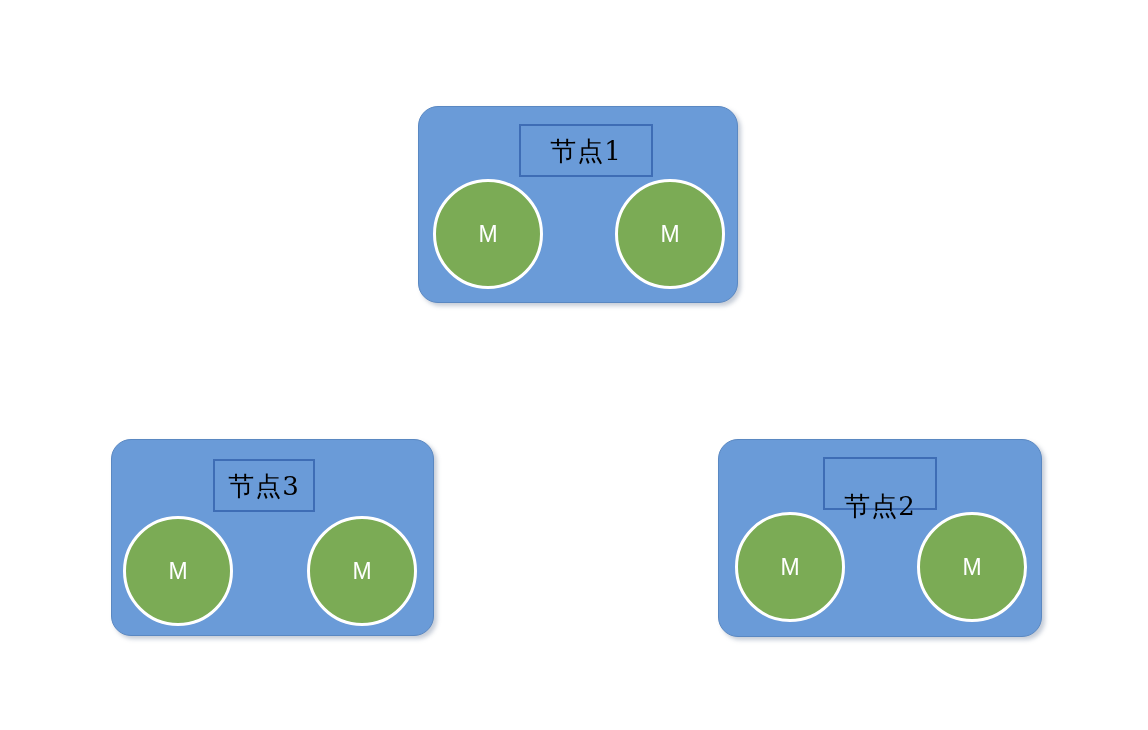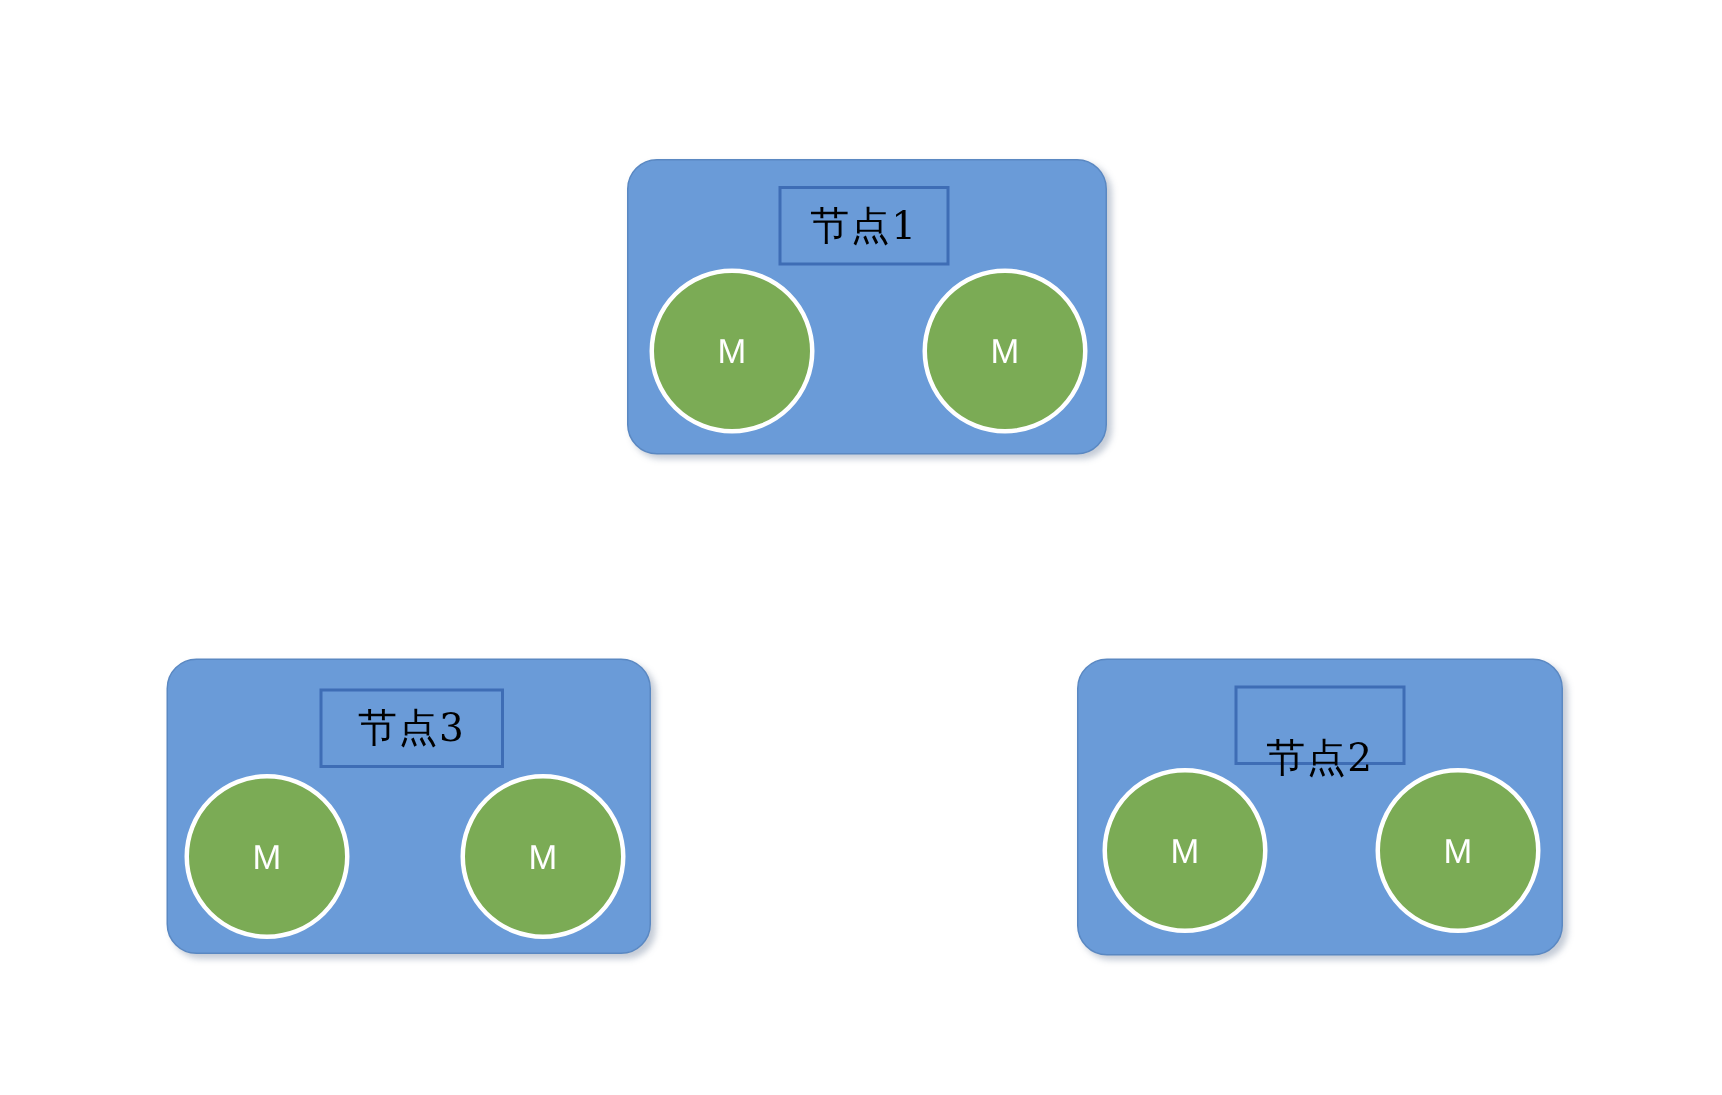--- a/index.html
+++ b/index.html
@@ -64,32 +64,32 @@
     color: #FFFFFF;
     line-height: 1;
   }
 </style>
 </head>
 <body>
 
 <div id="canvas" style="width: 1148px; height: 730px; background: rgb(255, 255, 255);">
 
 <div class="node-panel" style="left: 418px; top: 106px; width: 320px; height: 197px; background: rgb(106, 155, 216); border-color: rgb(90, 136, 194);">
-      <div class="node-label-box" style="left: 100px; top: 17px; width: 114px; height: 53px; border-color: rgb(62, 109, 181);">
+      <div class="node-label-box" style="left: 100px; top: 17px; width: 134px; height: 53px; border-color: rgb(62, 109, 181);">
         <span class="node-label-text" style="color: rgb(0, 0, 0);">节点1</span>
       </div>
       <div class="member-circle" style="left: 14px; top: 72px; width: 110px; height: 110px; background: rgb(123, 171, 85); border-color: rgb(255, 255, 255);">
         <span class="member-label" style="color: rgb(255, 255, 255);">M</span>
       </div>
       <div class="member-circle" style="left: 196px; top: 72px; width: 110px; height: 110px; background: rgb(123, 171, 85); border-color: rgb(255, 255, 255);">
         <span class="member-label" style="color: rgb(255, 255, 255);">M</span>
       </div>
     </div>
     <div class="node-panel" style="left: 111px; top: 439px; width: 323px; height: 197px; background: rgb(106, 155, 216); border-color: rgb(90, 136, 194);">
-      <div class="node-label-box" style="left: 101px; top: 19px; width: 123px; height: 53px; border-color: rgb(62, 109, 181);">
+      <div class="node-label-box" style="left: 101px; top: 19px; width: 102px; height: 53px; border-color: rgb(62, 109, 181);">
         <span class="node-label-text" style="color: rgb(0, 0, 0);">节点3</span>
       </div>
       <div class="member-circle" style="left: 11px; top: 76px; width: 110px; height: 110px; background: rgb(123, 171, 85); border-color: rgb(255, 255, 255);">
         <span class="member-label" style="color: rgb(255, 255, 255);">M</span>
       </div>
       <div class="member-circle" style="left: 195px; top: 76px; width: 110px; height: 110px; background: rgb(123, 171, 85); border-color: rgb(255, 255, 255);">
         <span class="member-label" style="color: rgb(255, 255, 255);">M</span>
       </div>
     </div>
     <div class="node-panel" style="left: 718px; top: 439px; width: 324px; height: 198px; background: rgb(106, 155, 216); border-color: rgb(90, 136, 194);">

